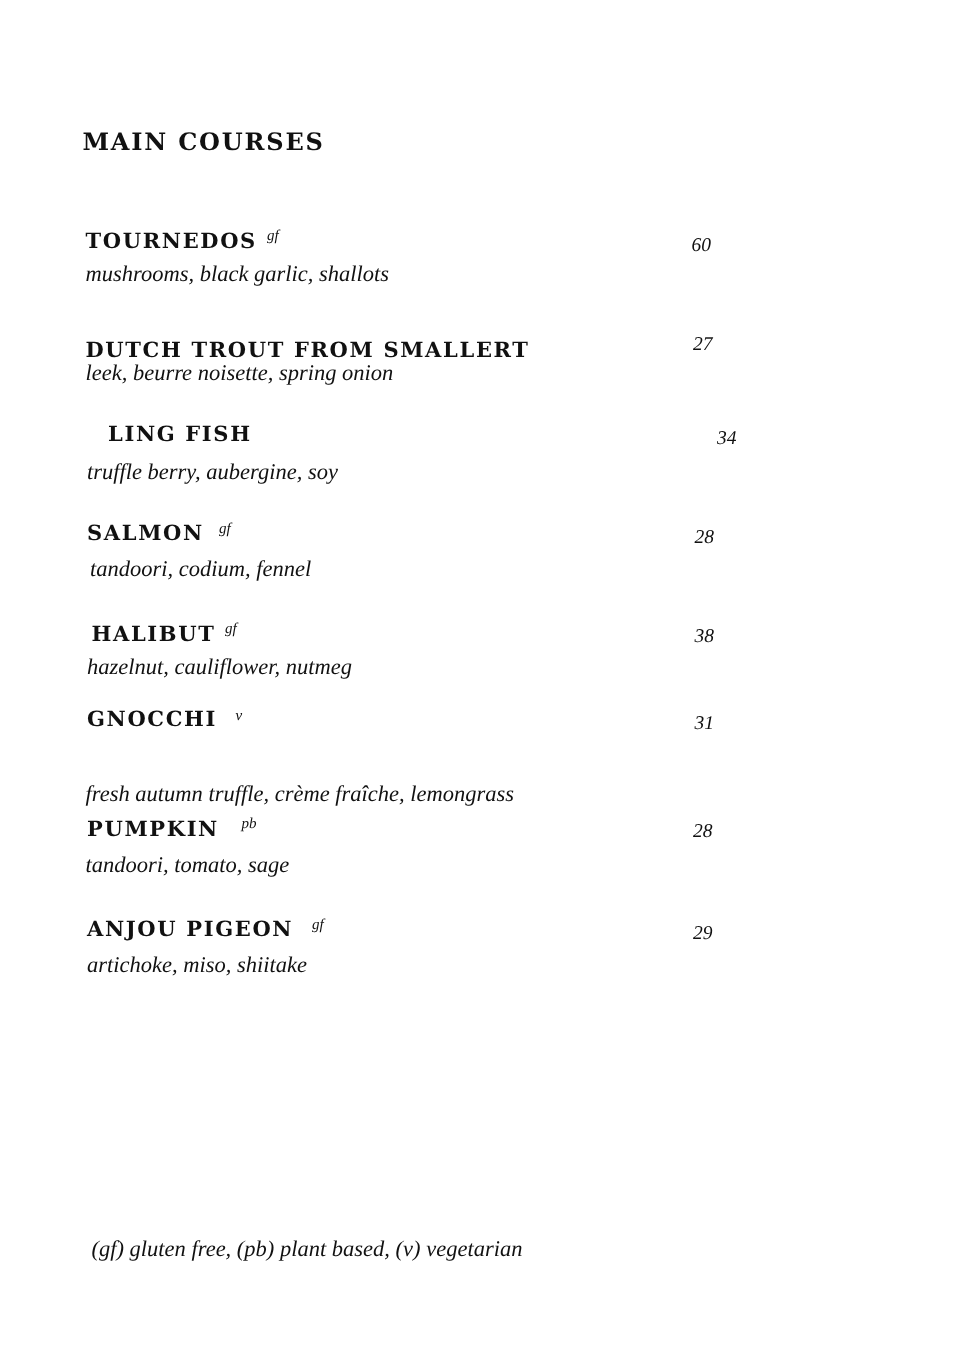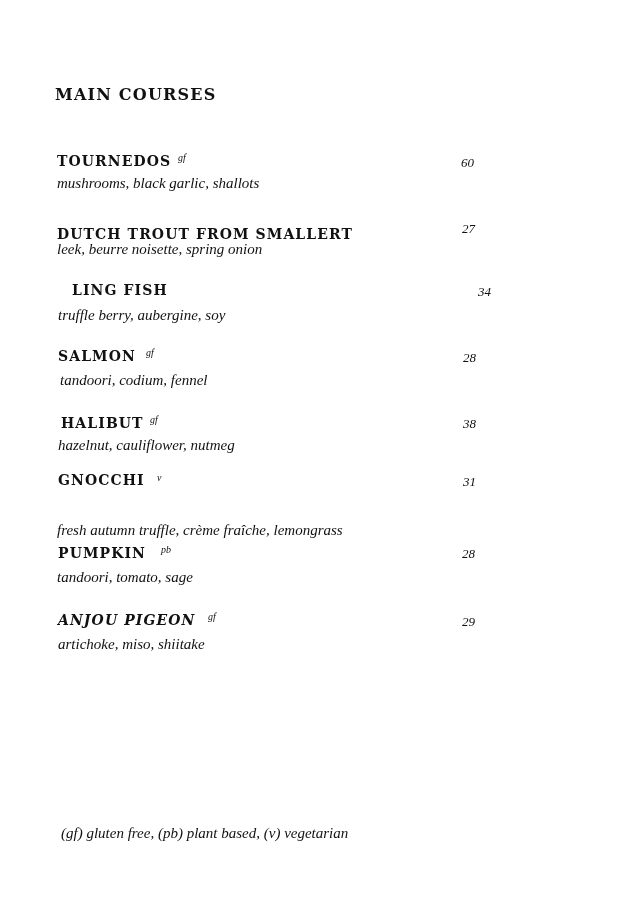--- a/index.html
+++ b/index.html
@@ -58,19 +58,19 @@
 </div>
 
 <div class="item">
   <span class="name" style="left:58px;top:545px;">PUMPKIN</span>
   <span class="tag" style="left:161px;top:544px;">pb</span>
   <span class="price" style="left:462px;top:546px;">28</span>
   <span class="desc" style="left:57px;top:569px;">tandoori, tomato, sage</span>
 </div>
 
 <div class="item">
-  <span class="name" style="left:58px;top:612px;font-style:italic;">ANJOU PIGEON</span>
+  <span class="name" style="left:58px;top:612px;">ANJOU PIGEON</span>
   <span class="tag" style="left:208px;top:611px;">gf</span>
   <span class="price" style="left:462px;top:614px;">29</span>
   <span class="desc" style="left:58px;top:636px;">artichoke, miso, shiitake</span>
 </div>
 
 <div class="footnote">(gf) gluten free, (pb) plant based, (v) vegetarian</div>
 
 </body></html>

